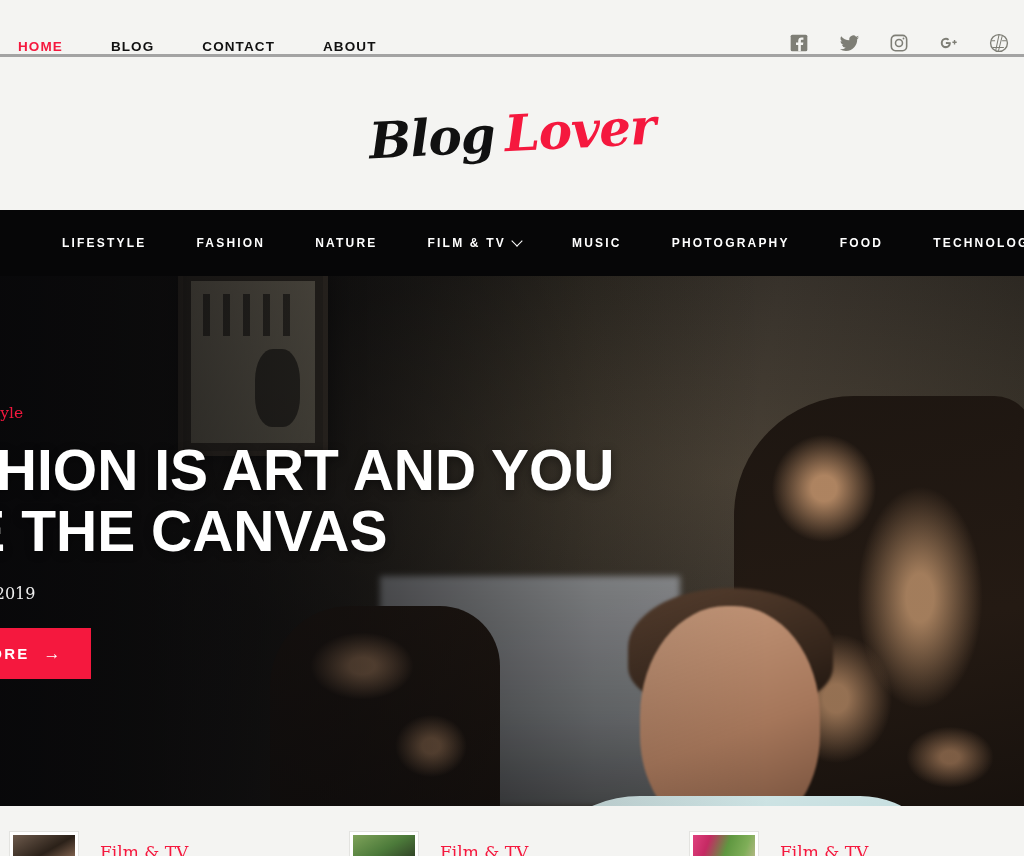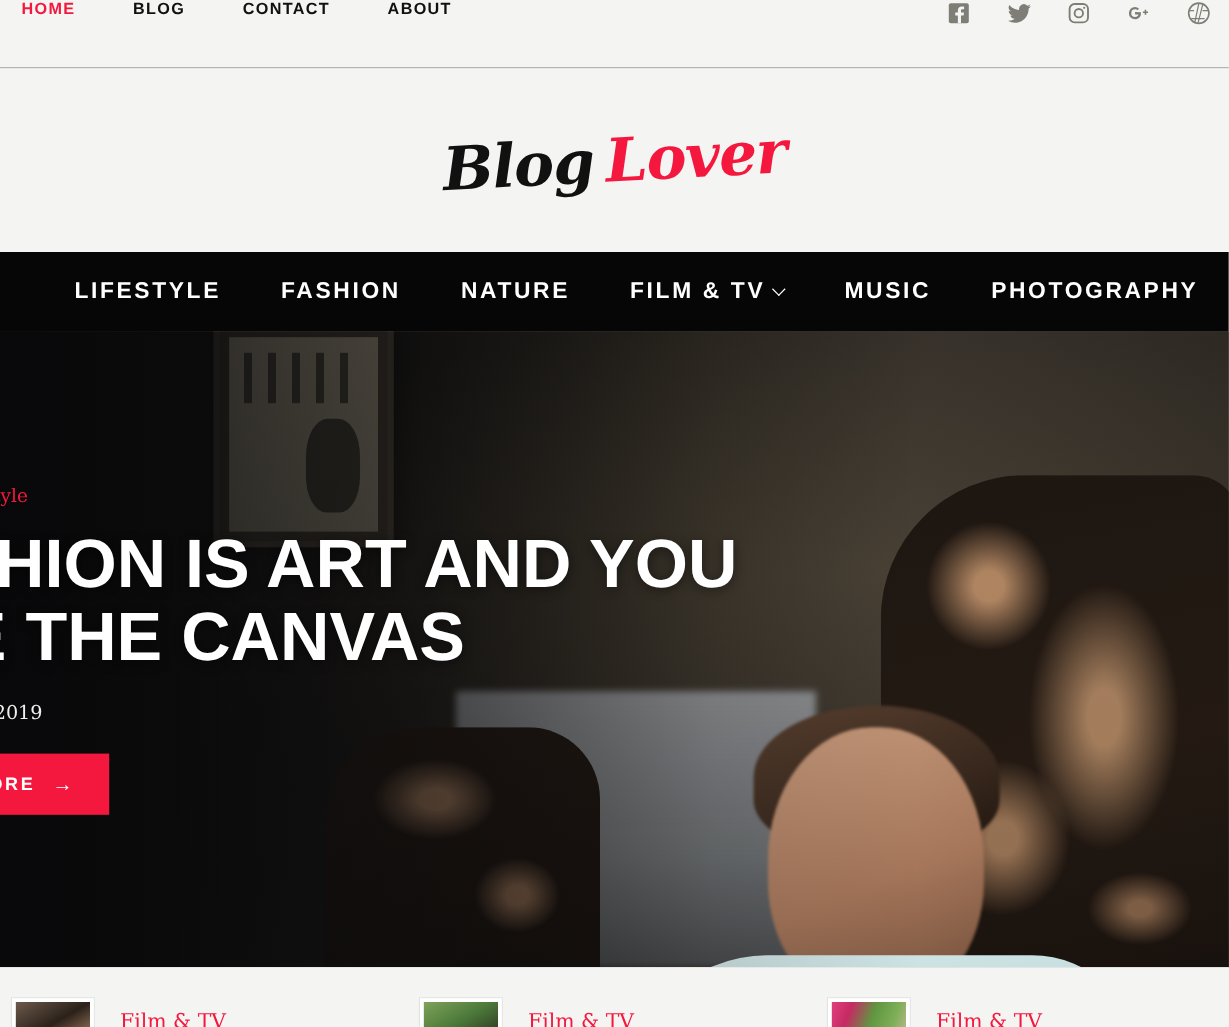--- a/index.html
+++ b/index.html
@@ -9,22 +9,22 @@
     background:#f4f4f2;
     font-family:"Liberation Sans", sans-serif;
     -webkit-font-smoothing:antialiased;
   }
   .page { position:relative; width:1024px; height:856px; }
 
   
   .topbar {
     position:absolute; top:0; left:0; width:1024px; height:57px;
     background:#f4f4f2;
-    border-bottom:1px solid #a3a3a3;
-    display:flex; align-items:flex-start;
+    border-bottom:3px solid #a3a3a3;
+    display:flex; align-items:flex-end;
   }
   .topnav { display:flex; align-items:center; padding-left:18px; }
   .topnav-item {
     font-family:"Liberation Sans Narrow","Liberation Sans",sans-serif;
     font-weight:700; font-size:13.5px; letter-spacing:1.1px;
     color:#111; text-transform:uppercase; margin-right:48px;
     white-space:nowrap; cursor:pointer;
   }
   .topnav-item.active { color:#f5183e; }
   .social {
@@ -58,21 +58,21 @@
     position:absolute; top:210px; left:0; width:1024px; height:66px;
     background:#060607;
     display:flex; align-items:center;
   }
   .mainnav-inner {
     display:flex; align-items:center; width:100%;
     padding:0 34px 0 62px;
   }
   .mainnav-item {
     font-family:"Liberation Sans Narrow","Liberation Sans",sans-serif;
-    font-weight:700; font-size:19px; letter-spacing:2.2px;
+    font-weight:700; font-size:12px; letter-spacing:2.2px;
     color:#ffffff; text-transform:uppercase;
     margin-right:50px; white-space:nowrap; cursor:pointer;
     display:flex; align-items:center; gap:7px;
   }
   .chev { display:inline-block; width:9px; height:9px; position:relative; top:-2px; }
   .chev:after{
     content:""; position:absolute; left:0; top:0;
     width:7px; height:7px; border-right:1.6px solid #fff; border-bottom:1.6px solid #fff;
     transform:rotate(45deg);
   }

